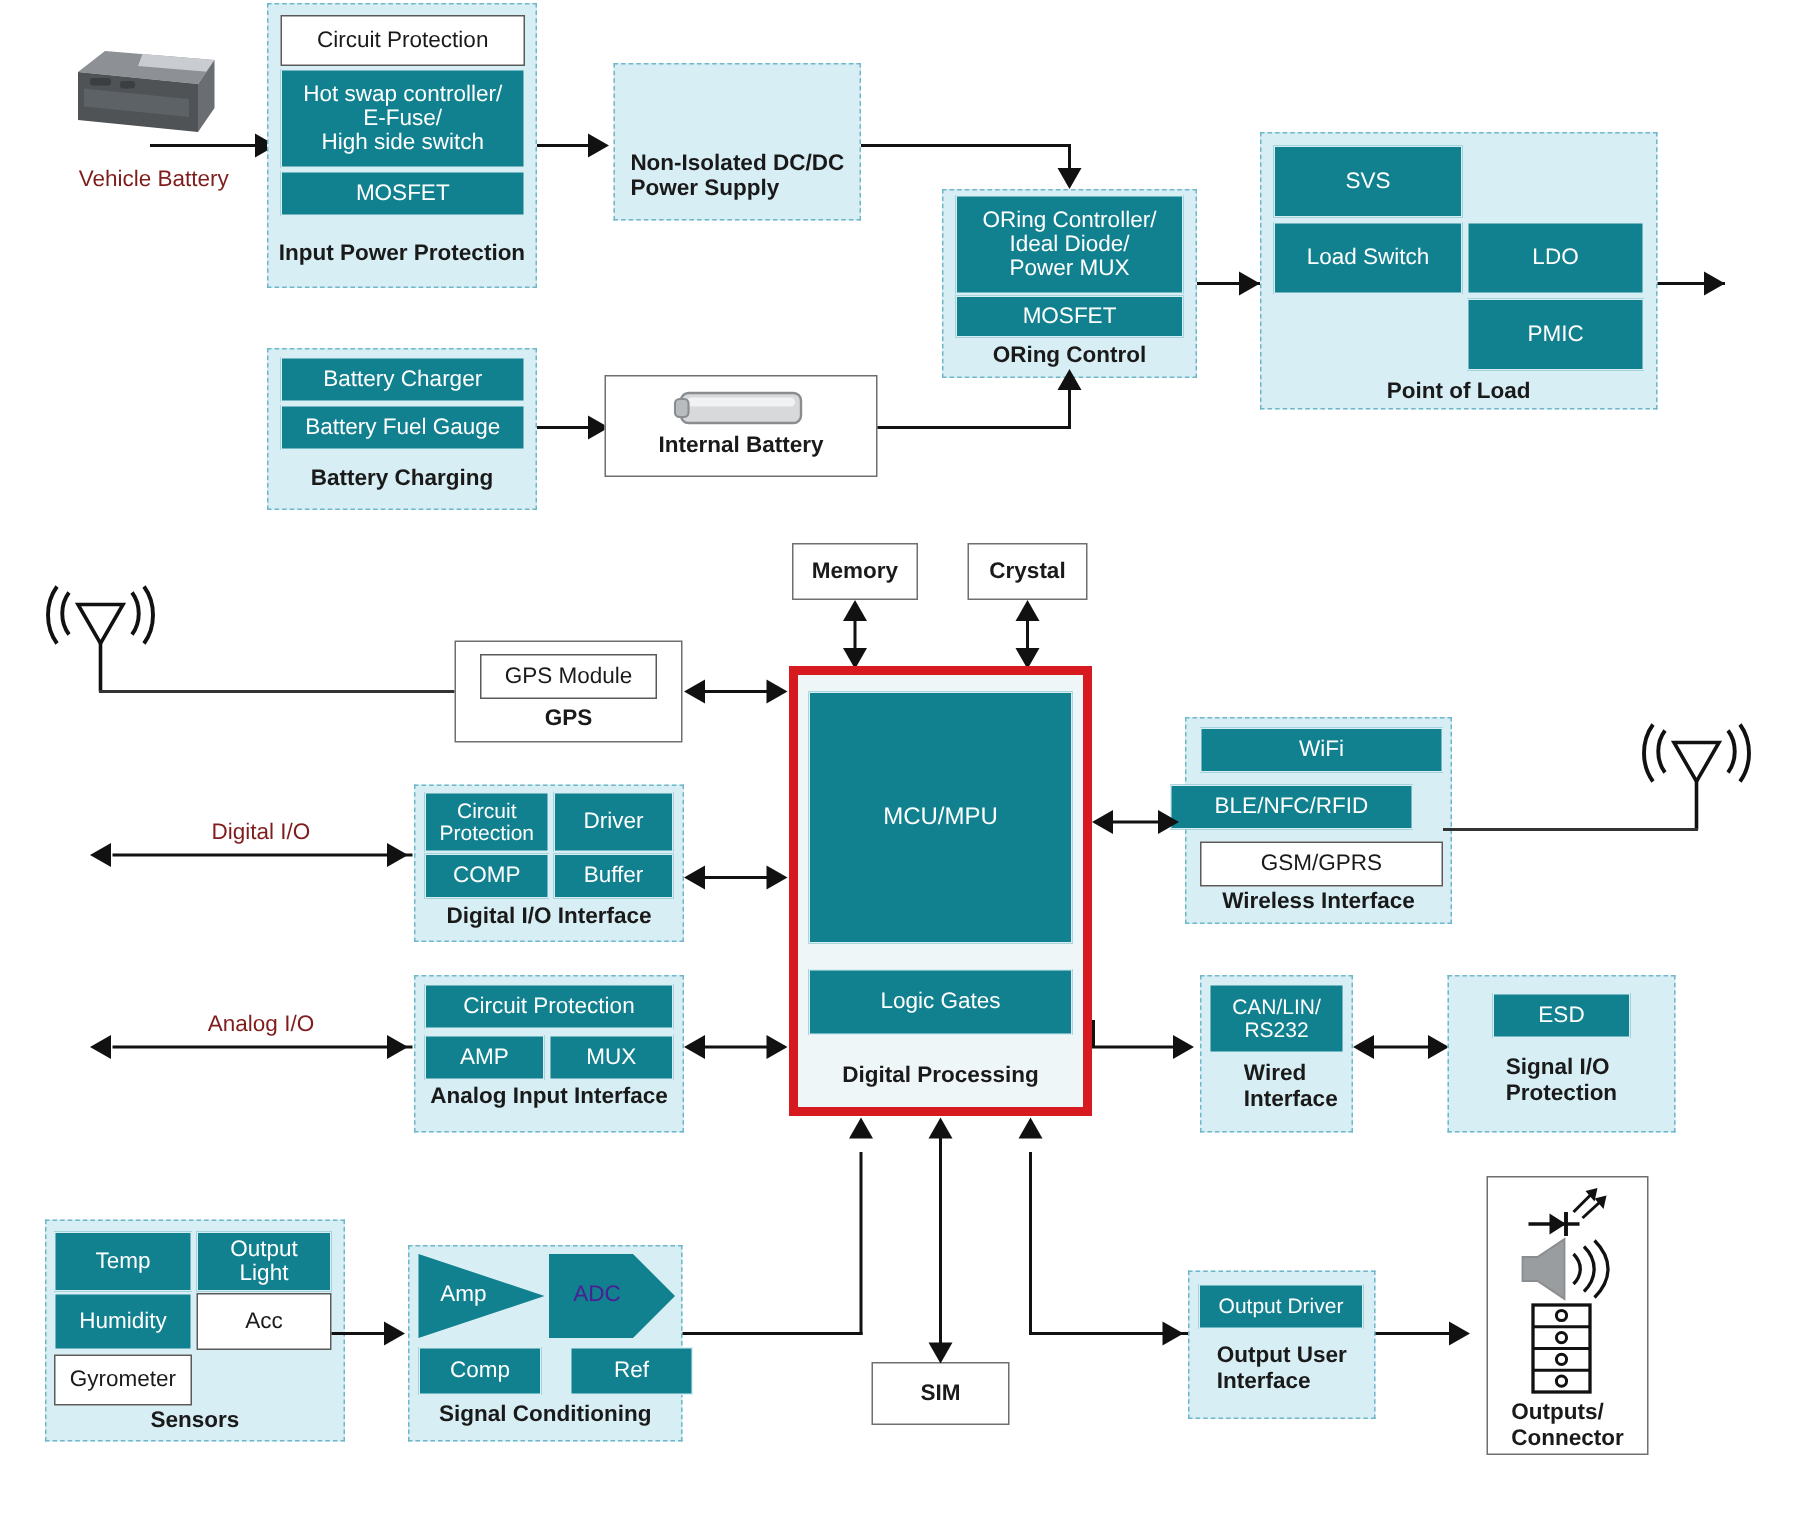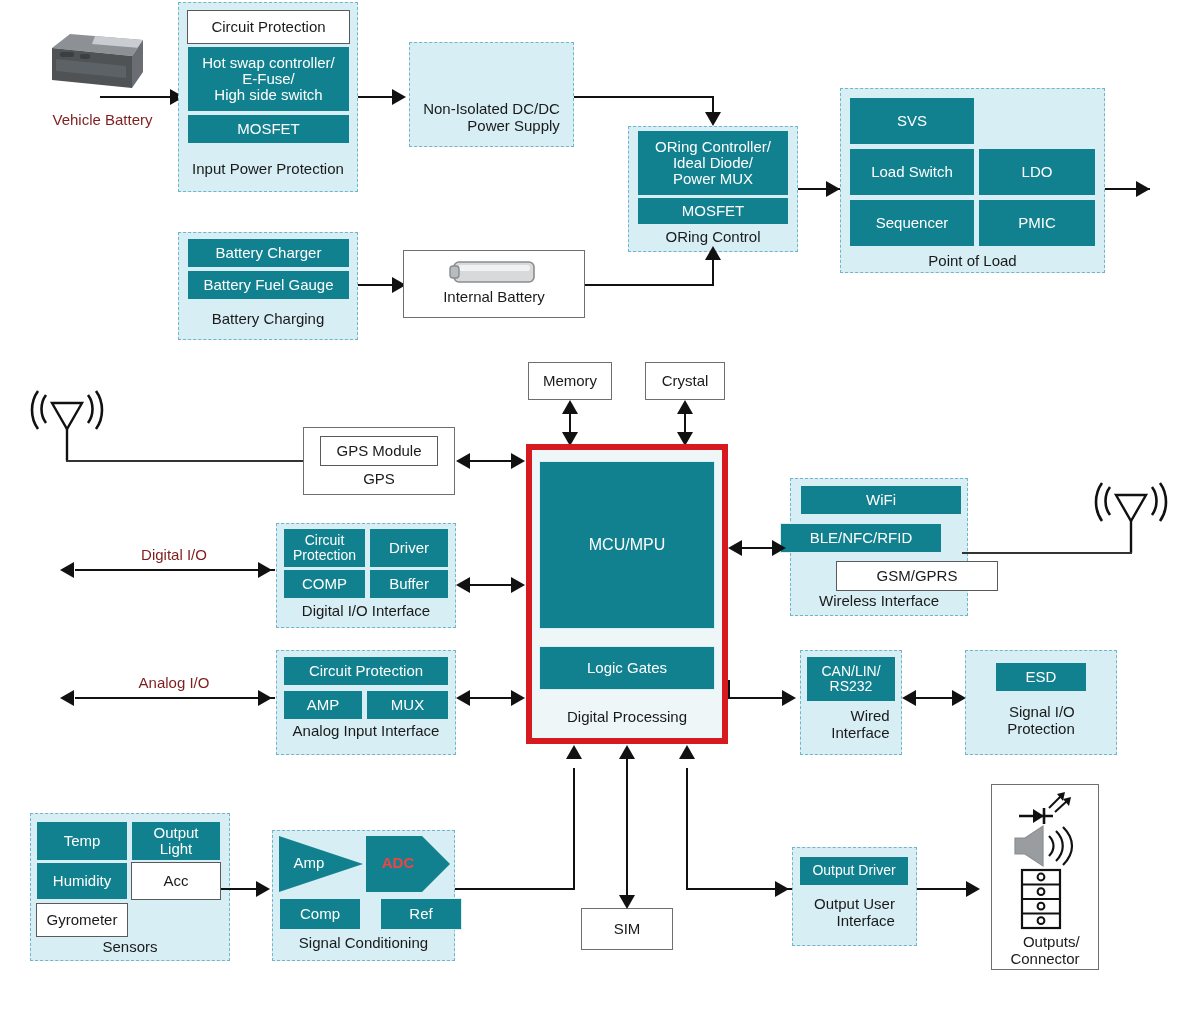--- a/index.html
+++ b/index.html
@@ -7,22 +7,22 @@
   body{font-family:"Liberation Sans",sans-serif;}
   #root{position:relative;width:1200px;height:1010px;background:#fff;overflow:hidden;}
   .grp{position:absolute;background:#d7eef4;border:1px dashed #6fb6c8;box-sizing:border-box;}
   .plain{position:absolute;background:#ffffff;border:1.6px solid #6f6f6f;box-sizing:border-box;}
   .teal{position:absolute;background:#11808f;color:#fff;box-sizing:border-box;
         display:flex;align-items:center;justify-content:center;text-align:center;
         font-size:15px;line-height:1.08;border:1px solid #d7eef4;}
   .whitebox{position:absolute;background:#fff;color:#1a1a1a;box-sizing:border-box;
         display:flex;align-items:center;justify-content:center;text-align:center;
         font-size:15px;line-height:1.08;border:1.4px solid #5a5a5a;}
-  .cap{position:absolute;color:#1a1a1a;font-size:15px;text-align:right;line-height:1.12;
-        display:flex;align-items:center;justify-content:center;}
+  .cap{position:absolute;color:#1a1a1a;font-size:15px;text-align:left;line-height:1.12;
+        display:flex;align-items:center;justify-content:center;font-weight:bold;}
   .lbl{position:absolute;color:#7f1d1d;font-size:15px;text-align:center;line-height:1.12;
         display:flex;align-items:center;justify-content:center;}
   .ln{position:absolute;background:#111;}
   .lnh{height:2px;}
   .lnv{width:2px;}
   .ah{position:absolute;width:0;height:0;border-top:8px solid transparent;
       border-bottom:8px solid transparent;}
   .ar{border-left:14px solid #111;}
   .al{border-right:14px solid #111;}
   .av{position:absolute;width:0;height:0;border-left:8px solid transparent;
@@ -79,21 +79,20 @@
   <div class="teal" style="left:637px;top:197px;width:152px;height:28px;">MOSFET</div>
   <div class="cap" style="left:628px;top:226px;width:170px;height:22px;">ORing Control</div>
 
   <div class="ln lnh" style="left:798px;top:188px;width:42px;"></div>
   <div class="ah ar" style="left:826px;top:181px;"></div>
 
   <div class="grp" style="left:840px;top:88px;width:265px;height:185px;"></div>
   <div class="teal" style="left:849px;top:97px;width:126px;height:48px;">SVS</div>
   <div class="teal" style="left:849px;top:148px;width:126px;height:48px;">Load Switch</div>
   <div class="teal" style="left:978px;top:148px;width:118px;height:48px;">LDO</div>
-  <div class="teal" style="left:849px;top:199px;width:126px;height:48px;">Sequencer</div>
   <div class="teal" style="left:978px;top:199px;width:118px;height:48px;">PMIC</div>
   <div class="cap" style="left:840px;top:250px;width:265px;height:22px;">Point of Load</div>
 
   <div class="ln lnh" style="left:1105px;top:188px;width:45px;"></div>
   <div class="ah ar" style="left:1136px;top:181px;"></div>
 
   <div class="grp" style="left:178px;top:232px;width:180px;height:108px;"></div>
   <div class="teal" style="left:187px;top:238px;width:163px;height:30px;">Battery Charger</div>
   <div class="teal" style="left:187px;top:270px;width:163px;height:30px;">Battery Fuel Gauge</div>
   <div class="cap" style="left:178px;top:308px;width:180px;height:22px;">Battery Charging</div>
@@ -180,21 +179,21 @@
   <div class="ah al" style="left:60px;top:690px;"></div>
   <div class="ah ar" style="left:258px;top:690px;"></div>
   <div class="lbl" style="left:104px;top:673px;width:140px;height:20px;">Analog I/O</div>
   <div class="ln lnh" style="left:465px;top:697px;width:58px;"></div>
   <div class="ah al" style="left:456px;top:690px;"></div>
   <div class="ah ar" style="left:511px;top:690px;"></div>
 
   <div class="grp" style="left:790px;top:478px;width:178px;height:138px;"></div>
   <div class="teal" style="left:800px;top:485px;width:162px;height:30px;text-align:center;">WiFi</div>
   <div class="teal" style="left:780px;top:523px;width:162px;height:30px;">BLE/NFC/RFID</div>
-  <div class="whitebox" style="left:836px;top:561px;width:162px;height:30px;">GSM/GPRS</div>
+  <div class="whitebox" style="left:800px;top:561px;width:162px;height:30px;">GSM/GPRS</div>
   <div class="cap" style="left:790px;top:590px;width:178px;height:22px;">Wireless Interface</div>
 
   <div class="ln lnh" style="left:740px;top:547px;width:44px;"></div>
   <div class="ah al" style="left:728px;top:540px;"></div>
   <div class="ah ar" style="left:772px;top:540px;"></div>
 
   <div style="position:absolute;left:1092px;top:477px;">
     <svg width="78" height="80" viewBox="0 0 78 80">
       <polygon points="24,18 54,18 39,44" fill="#fff" stroke="#111" stroke-width="2.4"></polygon>
       <line x1="39" y1="44" x2="39" y2="76" stroke="#111" stroke-width="2.4"></line>
@@ -248,21 +247,21 @@
     <svg width="86" height="56" viewBox="0 0 86 56">
       <polygon points="0,0 84,28 0,56" fill="#11808f"></polygon>
     </svg>
   </div>
   <div class="lbl" style="left:283px;top:852px;width:52px;height:22px;color:#fff;">Amp</div>
   <div style="position:absolute;left:366px;top:836px;">
     <svg width="86" height="56" viewBox="0 0 86 56">
       <polygon points="0,0 56,0 84,28 56,56 0,56" fill="#11808f"></polygon>
     </svg>
   </div>
-  <div class="lbl" style="left:370px;top:852px;width:56px;height:22px;color:#ef4444;font-weight:bold;">ADC</div>
+  <div class="lbl" style="left:370px;top:852px;width:56px;height:22px;color:#4c1d95;">ADC</div>
   <div class="teal" style="left:279px;top:898px;width:82px;height:32px;">Comp</div>
   <div class="teal" style="left:380px;top:898px;width:82px;height:32px;">Ref</div>
   <div class="cap" style="left:272px;top:932px;width:183px;height:22px;">Signal Conditioning</div>
 
   <div class="ln lnh" style="left:455px;top:888px;width:120px;"></div>
   <div class="ln lnv" style="left:573px;top:768px;height:122px;"></div>
   <div class="av au" style="left:566px;top:745px;"></div>
 
   <div class="ln lnh" style="left:686px;top:888px;width:120px;"></div>
   <div class="ln lnv" style="left:686px;top:768px;height:122px;"></div>

